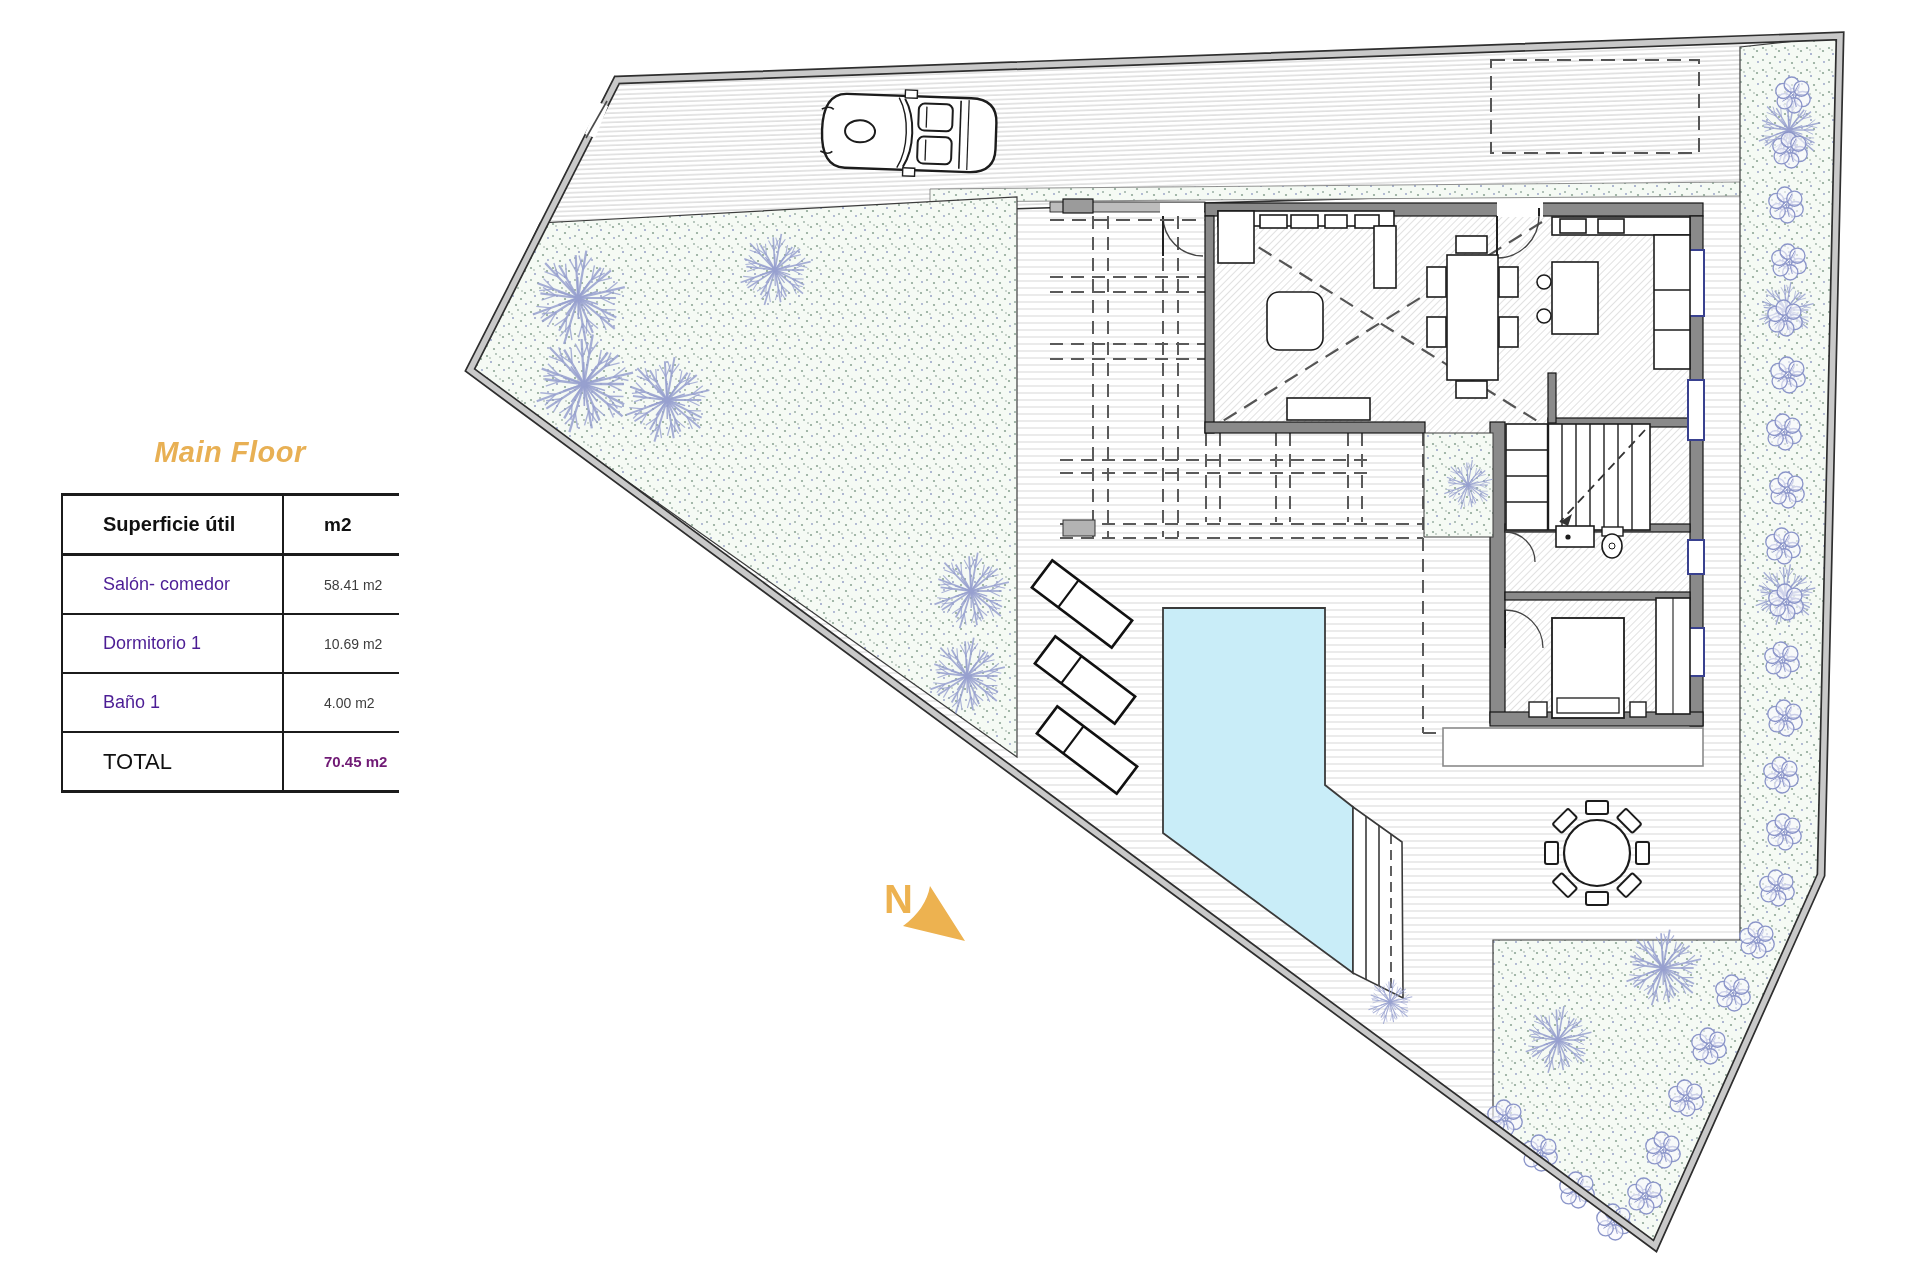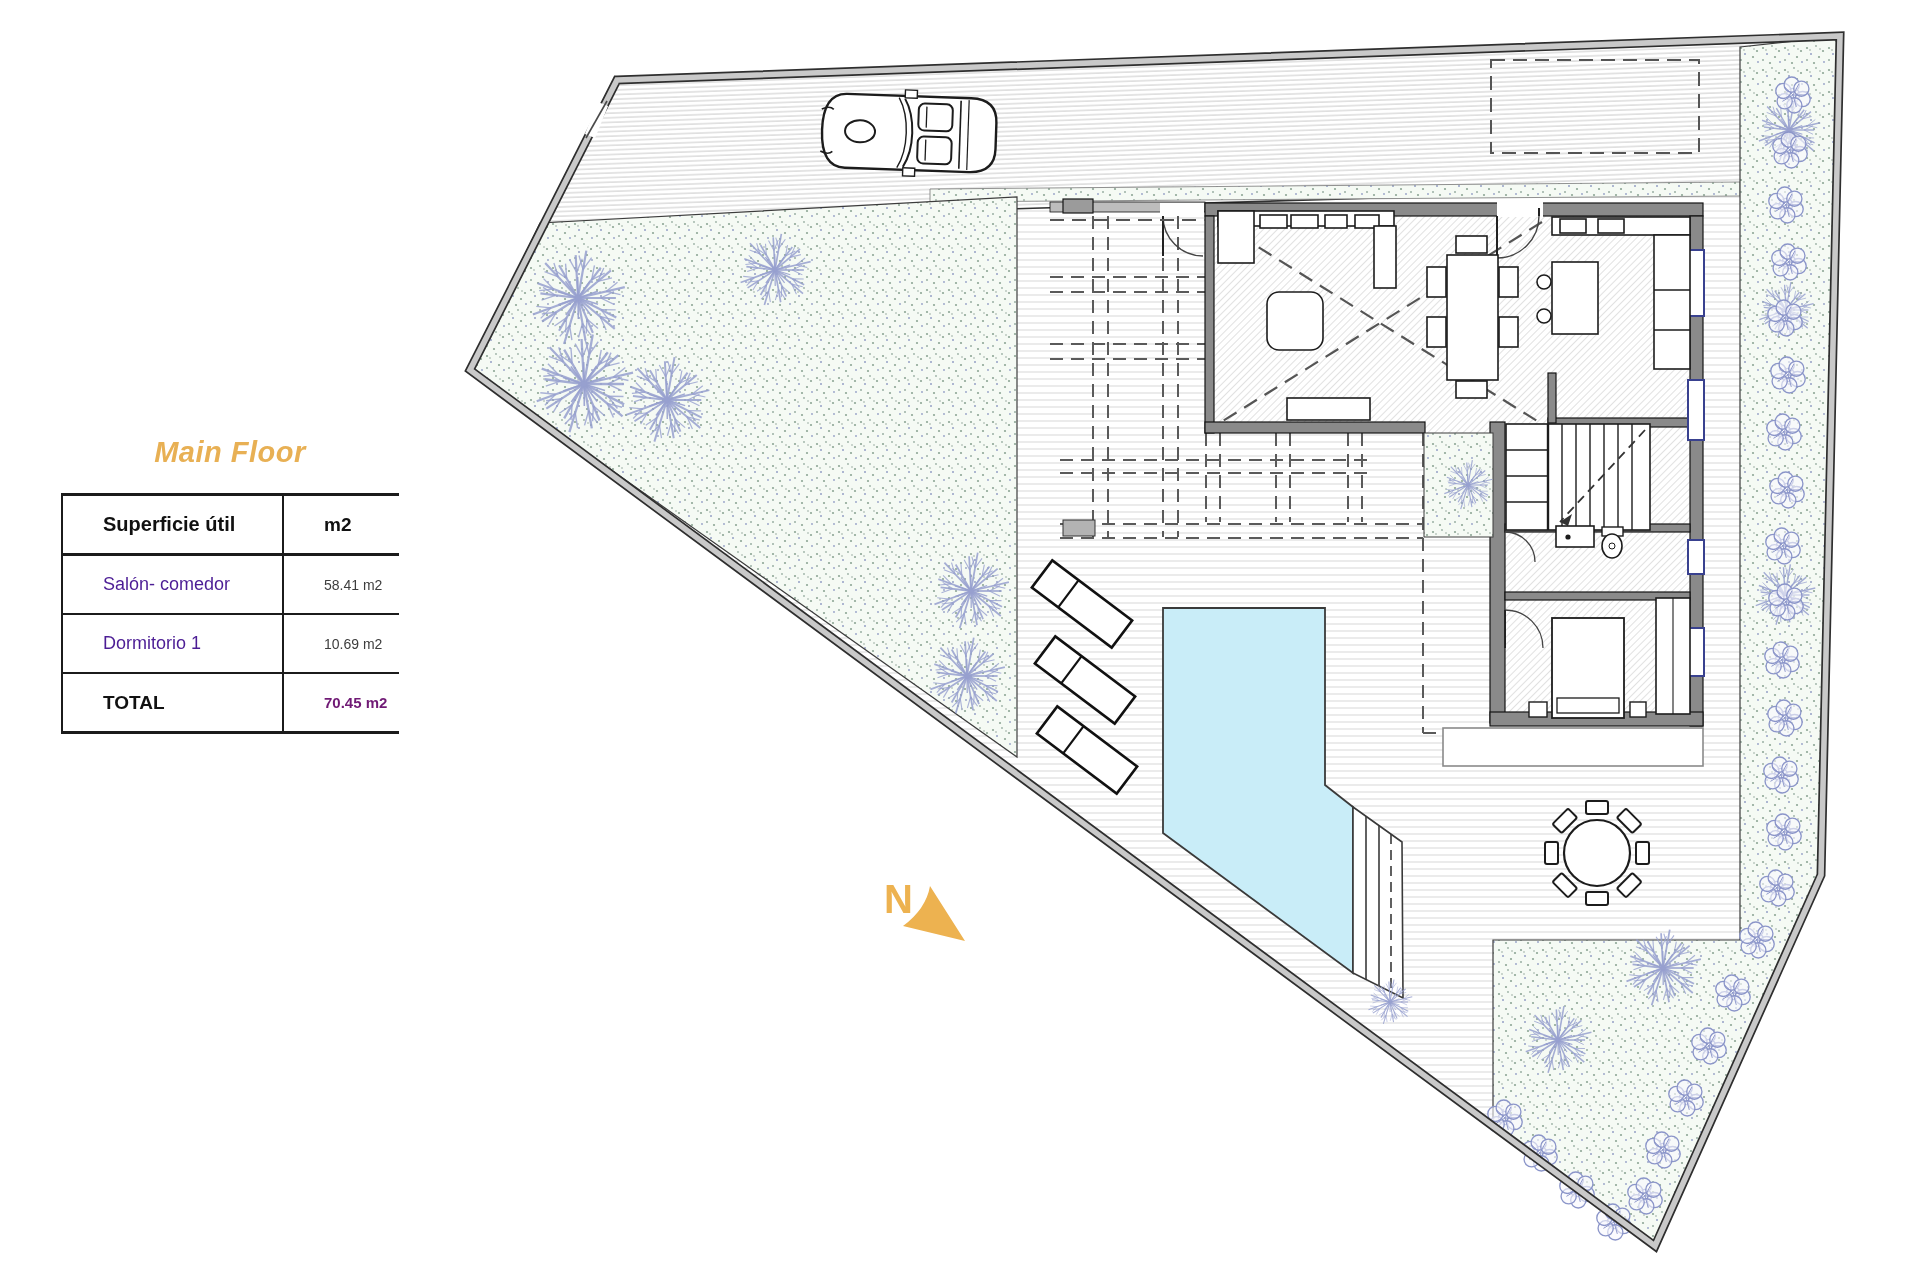--- a/index.html
+++ b/index.html
@@ -14,21 +14,21 @@
              border-left:2px solid #1b1b1b;}
   table.area th,table.area td{height:55px;vertical-align:middle;padding-left:40px;}
   .c1{width:178px;text-align:left;padding-left:16px;border-right:2px solid #1b1b1b;}
   .c2{text-align:left;}
   thead tr{border-bottom:3px solid #1b1b1b;}
   tbody tr,tfoot tr{border-top:2px solid #1b1b1b;}
   th.c1{font-size:20px;color:#111;}
   th.c2{font-size:19px;color:#111;}
   td.c1{font-size:18px;color:#4c1d95;font-weight:400;}
   td.c2{font-size:14px;color:#3d3d3d;}
-  tfoot td.c1{font-weight:bold;font-size:19px;color:#111;}
+  tfoot td.c1{font-weight:normal;font-size:22px;color:#111;}
   tfoot td.c2{font-weight:bold;font-size:15px;color:#701a75;}
 </style>
 </head>
 <body>
 
 <div class="stage">
 
 <svg class="plan-svg" width="1920" height="1280" viewBox="0 0 1920 1280">
   <defs>
     <pattern id="deck" width="8" height="7" patternUnits="userSpaceOnUse">
@@ -1530,20 +1530,24 @@
     <td class="c2">58.41 m2</td>
   </tr>
 
 
 
   <tr>
     <td class="c1">Dormitorio 1</td>
     <td class="c2">10.69 m2</td>
   </tr>
 
+  <tr>
+    <td class="c1">Baño 1</td>
+    <td class="c2">4.00 m2</td>
+  </tr>
 </tbody>
     <tfoot>
       <tr>
         <td class="c1">TOTAL</td>
         <td class="c2">70.45 m2</td>
       </tr>
     </tfoot>
   </table>
 </div>
 

